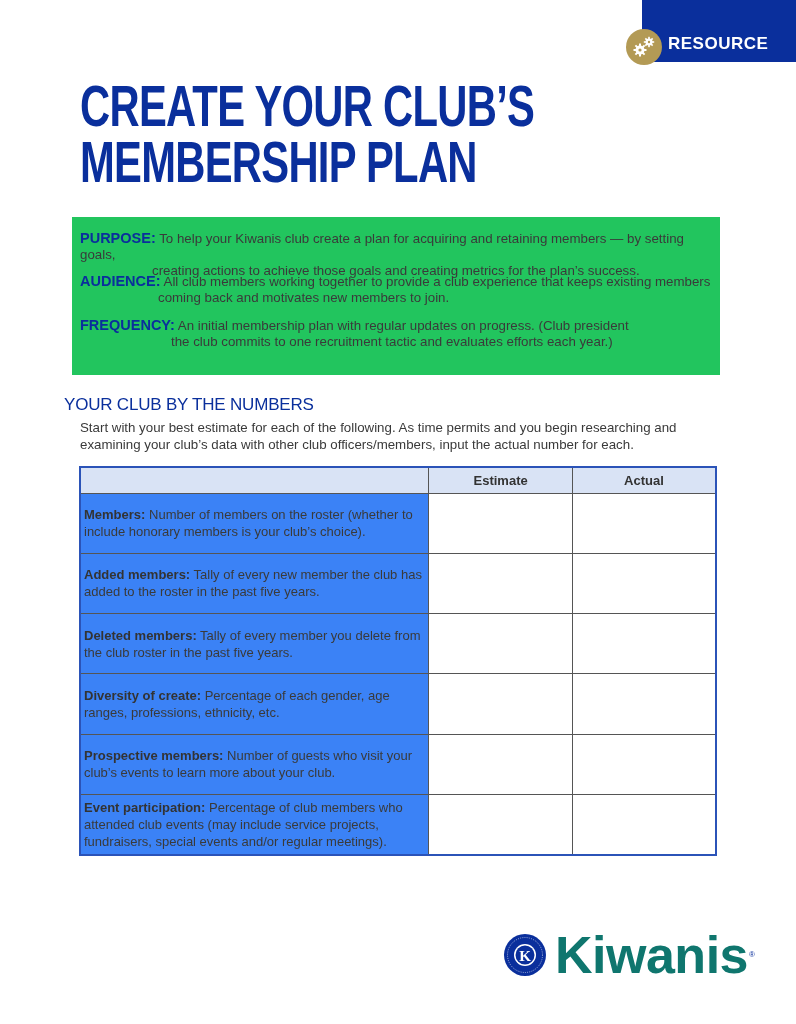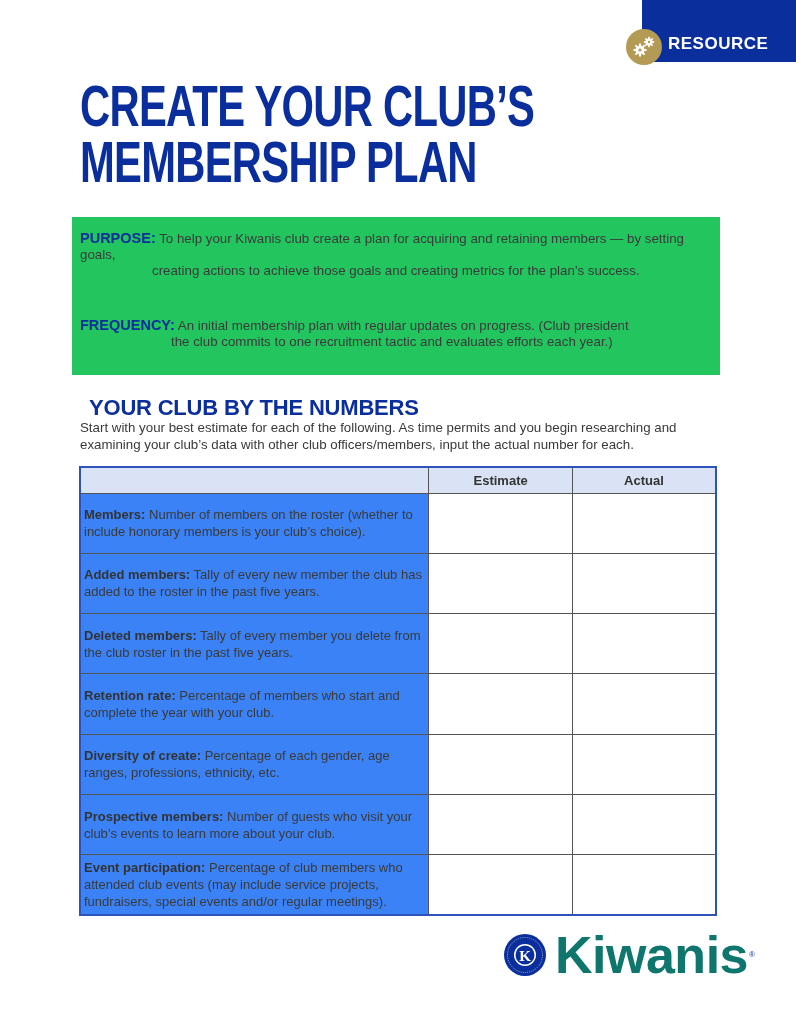--- a/index.html
+++ b/index.html
@@ -30,22 +30,22 @@
 
   .info-box {
     position: absolute; left: 72px; top: 217px; width: 648px; height: 158px;
     background: #22c55e;
   }
   .info-row { position: absolute; left: 8px; font-size: 13.3px; line-height: 16px; color: #3a3a3a; }
   .info-key { color: #0a2f9c; font-weight: bold; font-size: 14.5px; }
   .info-row .cont { display: block; }
 
   .section-title {
-    position: absolute; left: 89px; top: 395px;
-    color: #0a2f9c; font-weight: bold; font-size: 22px; letter-spacing: -0.2px;
+    position: absolute; left: 64px; top: 395px;
+    color: #0a2f9c; font-weight: normal; font-size: 17px; letter-spacing: -0.2px;
   }
   .section-desc {
     position: absolute; left: 80px; top: 419px; width: 640px;
     font-size: 13.3px; line-height: 17px; color: #3a3a3a;
   }
 
   table.numbers {
     position: absolute; left: 79px; top: 466px; width: 638px;
     border-collapse: collapse; border: 2px solid #2b53b8;
   }
@@ -106,20 +106,25 @@
   <span>CREATE YOUR CLUB’S</span><br>
   <span>MEMBERSHIP PLAN</span>
 </h1>
 
 <div class="info-box">
   <div class="info-row" style="top:13px;">
     <span class="info-key">PURPOSE:</span>
     <span>To help your Kiwanis club create a plan for acquiring and retaining members — by setting goals,</span>
     <span class="cont" style="padding-left:72px;">creating actions to achieve those goals and creating metrics for the plan’s success.</span>
   </div>
+  <div class="info-row" style="top:56px;">
+    <span class="info-key">AUDIENCE:</span>
+    <span>All club members working together to provide a club experience that keeps existing members</span>
+    <span class="cont" style="padding-left:78px;">coming back and motivates new members to join.</span>
+  </div>
   <div class="info-row" style="top:100px;">
     <span class="info-key">FREQUENCY:</span>
     <span>An initial membership plan with regular updates on progress. (Club president</span>
     <span class="cont" style="padding-left:91px;">the club commits to one recruitment tactic and evaluates efforts each year.)</span>
   </div>
 </div>
 
 <h2 class="section-title">YOUR CLUB BY THE NUMBERS</h2>
 <p class="section-desc">Start with your best estimate for each of the following. As time permits and you begin researching and examining your club’s data with other club officers/members, input the actual number for each.</p>
 
@@ -141,25 +146,20 @@
         <td class="desc"><b>Added members:</b> <span>Tally of every new member the club has added to the roster in the past five years.</span></td>
         <td class="val"></td>
         <td class="val"></td>
       </tr>
       <tr>
         <td class="desc"><b>Deleted members:</b> <span>Tally of every member you delete from the club roster in the past five years.</span></td>
         <td class="val"></td>
         <td class="val"></td>
       </tr>
       <tr>
-        <td class="desc"><b>Retention rate:</b> <span>Percentage of members who start and complete the year with your club.</span></td>
-        <td class="val"></td>
-        <td class="val"></td>
-      </tr>
-      <tr>
         <td class="desc"><b>Diversity of create:</b> <span>Percentage of each gender, age ranges, professions, ethnicity, etc.</span></td>
         <td class="val"></td>
         <td class="val"></td>
       </tr>
       <tr>
         <td class="desc"><b>Prospective members:</b> <span>Number of guests who visit your club’s events to learn more about your club.</span></td>
         <td class="val"></td>
         <td class="val"></td>
       </tr>
       <tr>

